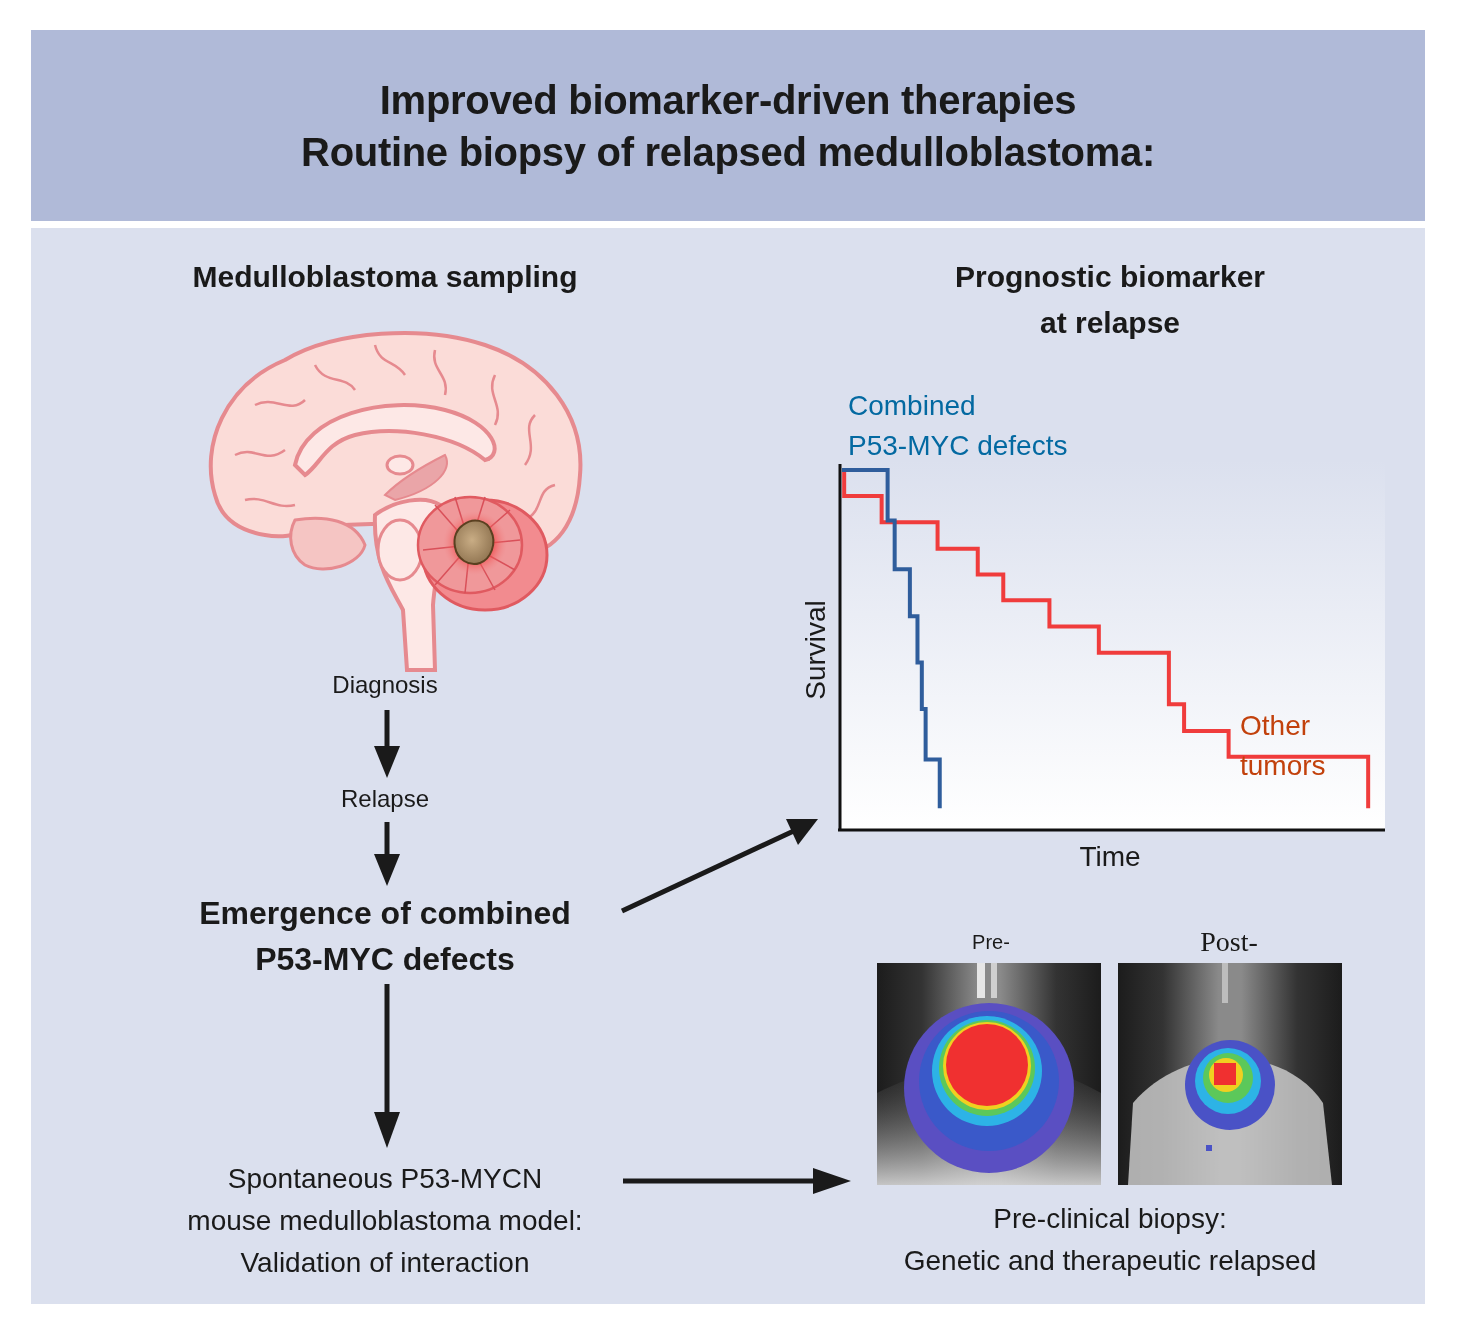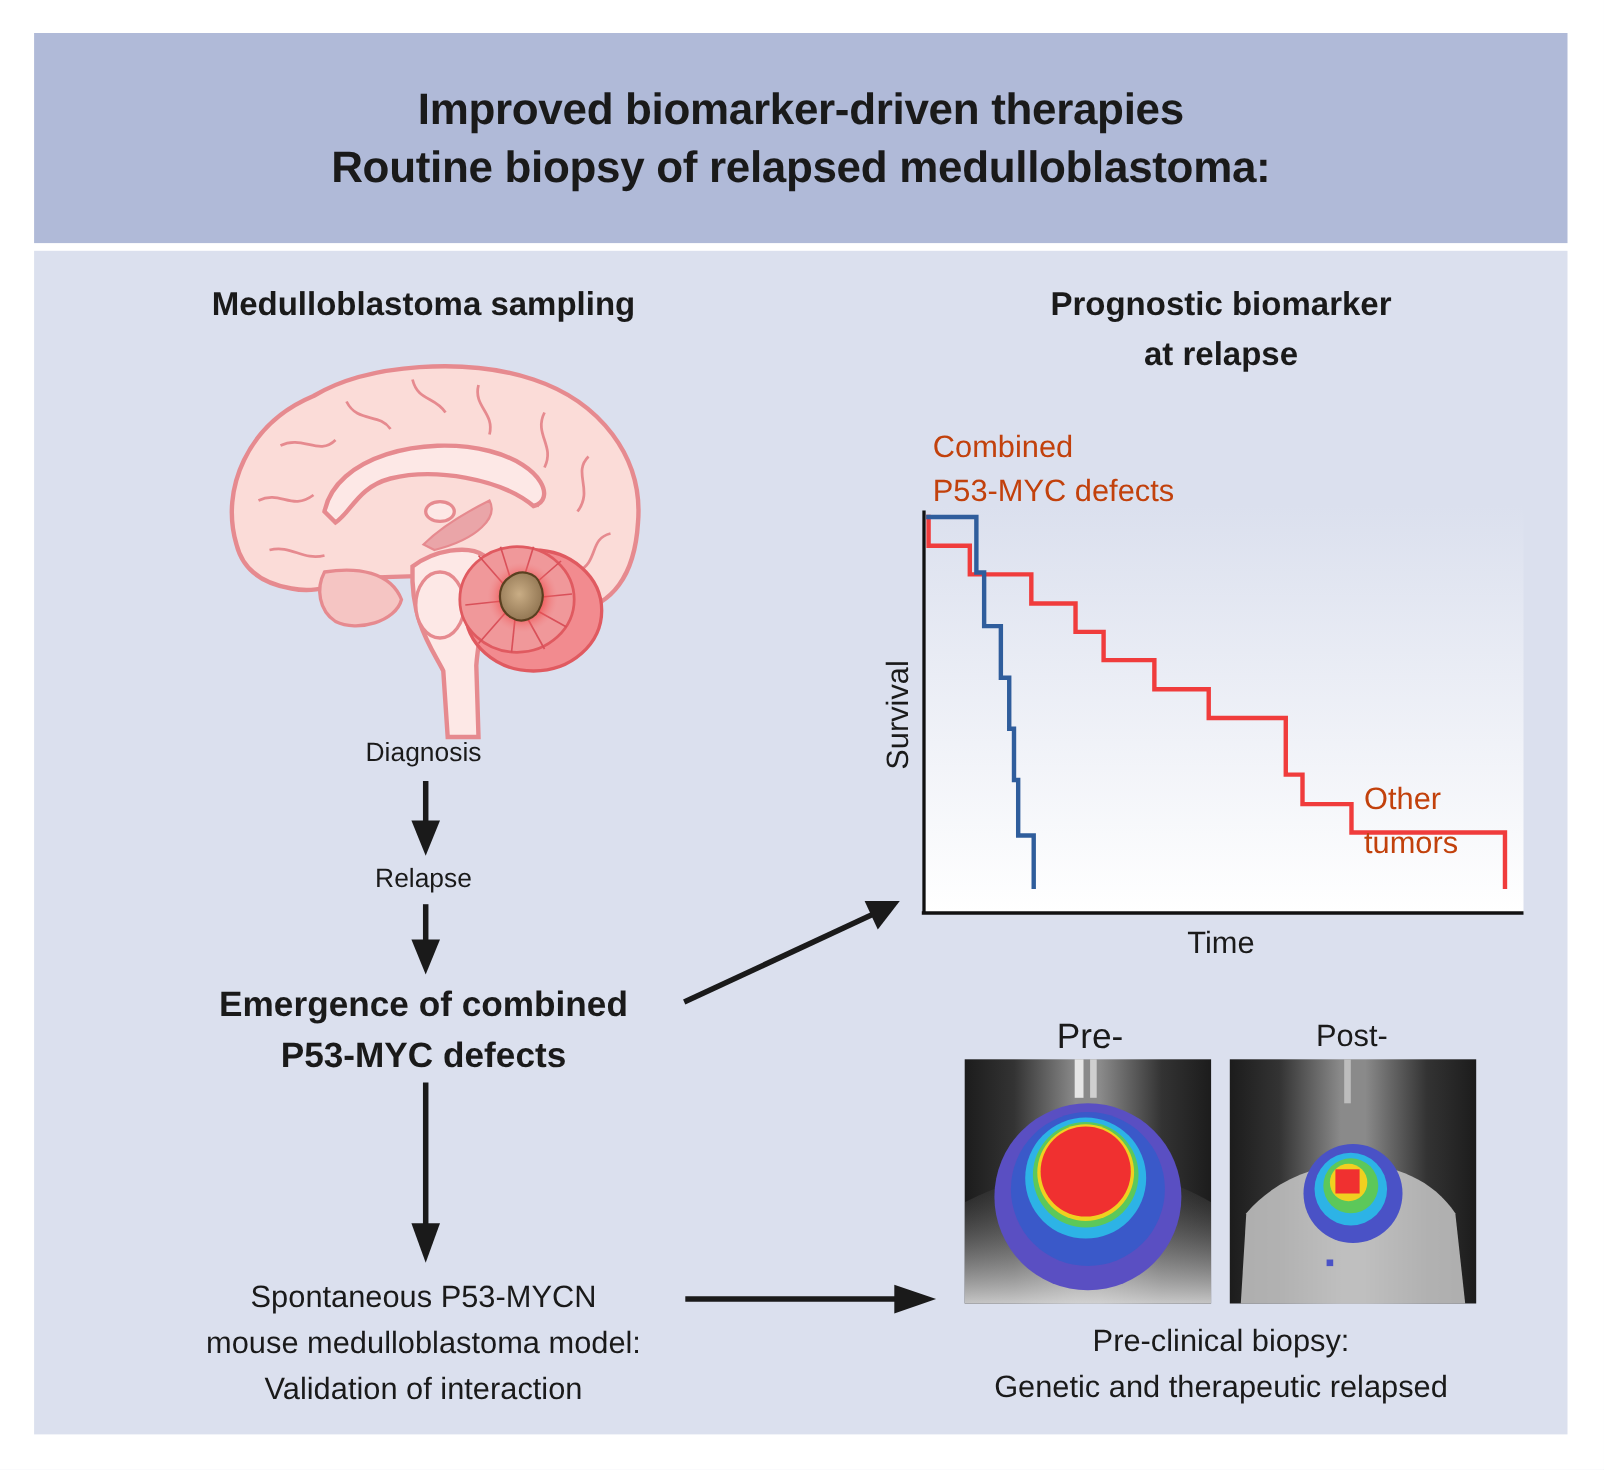--- a/index.html
+++ b/index.html
@@ -122,21 +122,21 @@
 <svg style="left:623px; top:1168px;" width="230" height="26" viewBox="0 0 230 26">
   <line x1="0" y1="13" x2="195" y2="13" stroke="#1a1a1a" stroke-width="5"></line>
   <polygon points="190,0 228,13 190,26" fill="#1a1a1a"></polygon>
 </svg>
 
 <div class="abs h2" style="left:860px; top:254px; width:500px;">
   <div>Prognostic biomarker</div>
   <div>at relapse</div>
 </div>
 
-<div class="abs" style="left:848px; top:386px; text-align:left; font-size:28px; line-height:40px; color:#c2410c;">
+<div class="abs" style="left:848px; top:386px; text-align:left; font-size:28px; line-height:40px; color:#0369a1;">
   <div>Combined</div>
   <div>P53-MYC defects</div>
 </div>
 
 <svg id="km-chart" style="left:790px; top:450px;" width="620" height="430" viewBox="0 0 620 430">
   <defs>
     <linearGradient id="plotBg" x1="0" y1="0" x2="0" y2="1">
       <stop offset="0%" stop-color="#dbe0ee"></stop>
       <stop offset="100%" stop-color="#ffffff"></stop>
     </linearGradient>
@@ -150,22 +150,22 @@
   <line x1="48" y1="380" x2="595" y2="380" stroke="#111" stroke-width="3"></line>
   <text x="320" y="416" text-anchor="middle" font-size="28" font-family="Liberation Sans, sans-serif" fill="#1a1a1a">Time</text>
   <text x="0" y="0" transform="translate(35,200) rotate(-90)" text-anchor="middle" font-size="28" font-family="Liberation Sans, sans-serif" fill="#1a1a1a">Survival</text>
 </svg>
 
 <div class="abs" style="left:1240px; top:706px; text-align:left; font-size:28px; line-height:40px; color:#c2410c;">
   <div>Other</div>
   <div>tumors</div>
 </div>
 
-<div class="abs" style="left:880px; top:922px; width:222px; font-size:32px; line-height:40px;">Pre-</div>
-<div class="abs" style="left:1118px; top:922px; width:222px; font-size:28px; line-height:40px;">Post-</div>
+<div class="abs" style="left:880px; top:922px; width:222px; font-size:20px; line-height:40px;">Pre-</div>
+<div class="abs" style="left:1118px; top:922px; width:222px; font-size:28px; line-height:40px;font-family:Liberation Serif, serif;">Post-</div>
 
 <svg style="left:877px; top:963px;" width="224" height="222" viewBox="0 0 224 222">
   <defs>
     <linearGradient id="mouseGray" x1="0" y1="0" x2="1" y2="0">
       <stop offset="0%" stop-color="#1c1c1c"></stop>
       <stop offset="20%" stop-color="#333"></stop>
       <stop offset="45%" stop-color="#8a8a8a"></stop>
       <stop offset="55%" stop-color="#8a8a8a"></stop>
       <stop offset="80%" stop-color="#333"></stop>
       <stop offset="100%" stop-color="#1c1c1c"></stop>

